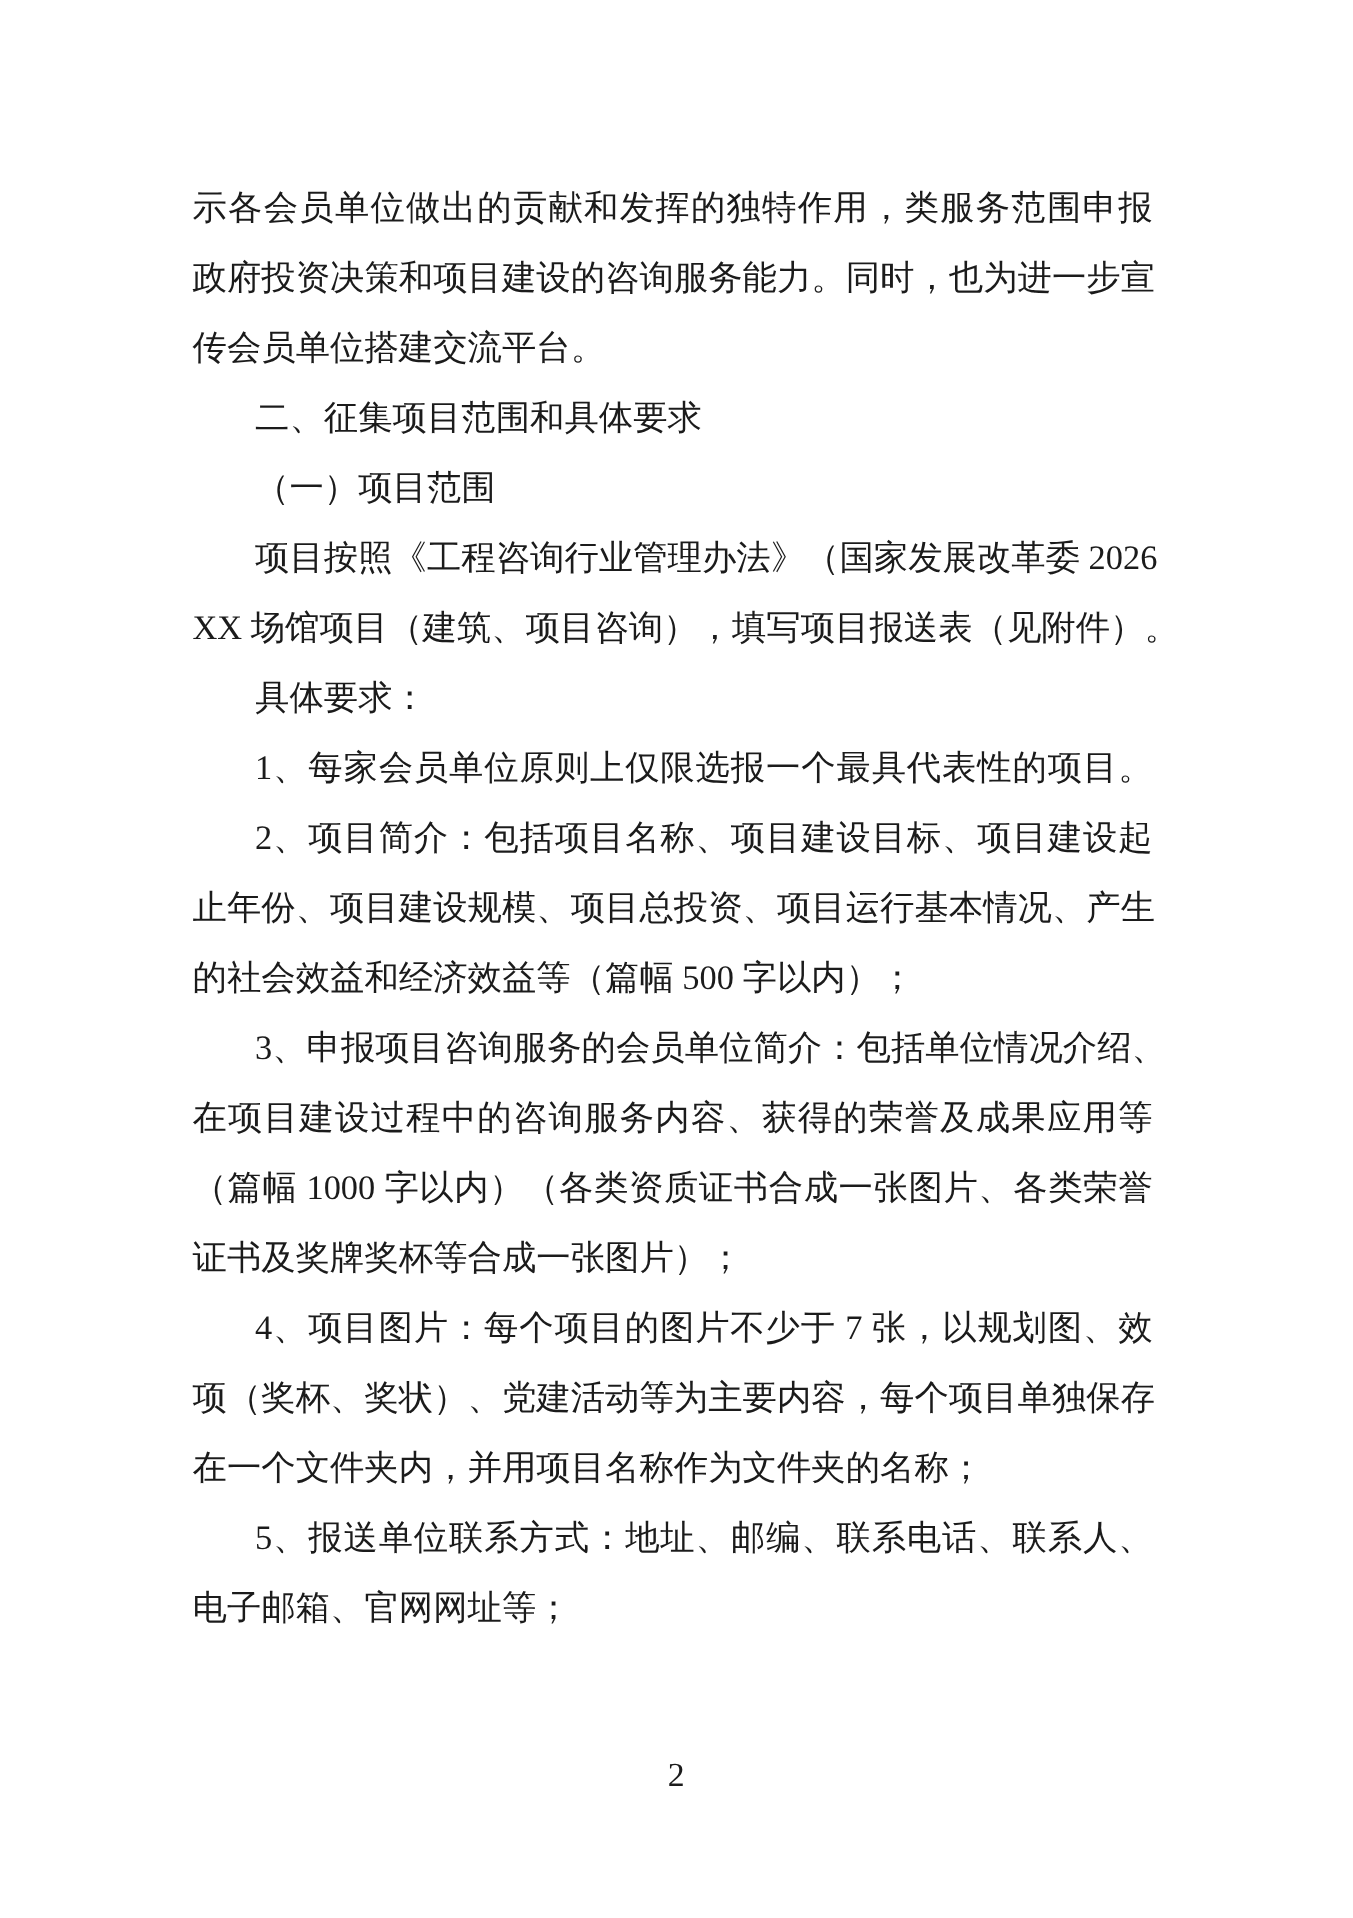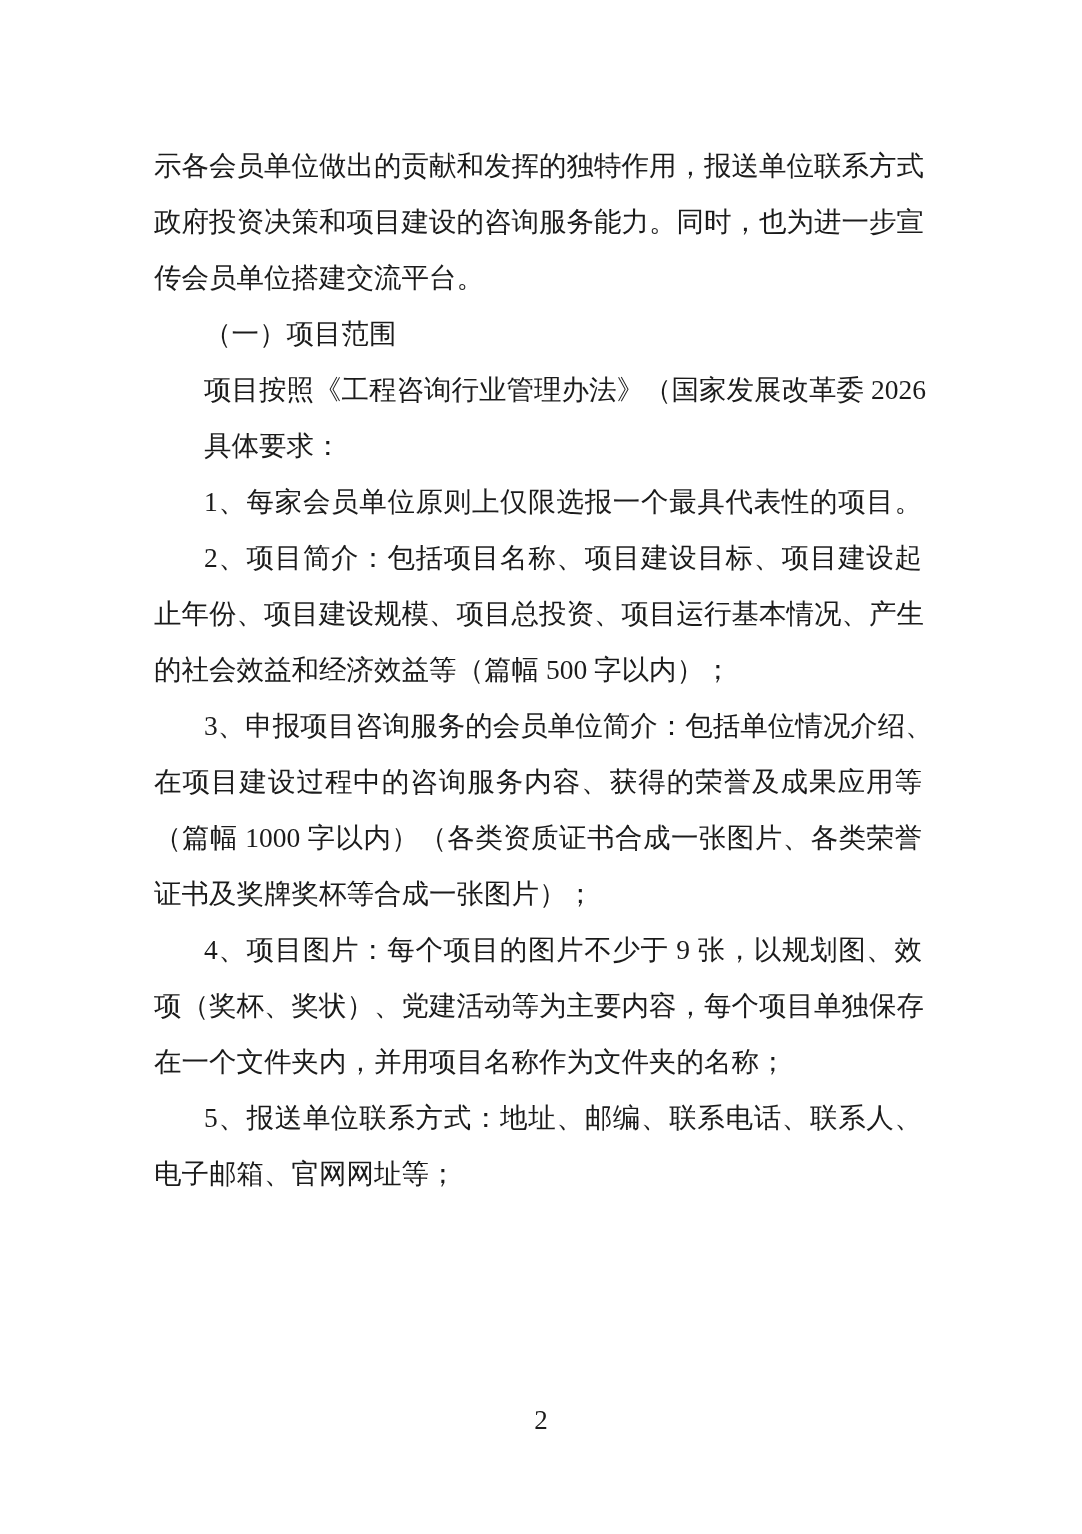--- a/index.html
+++ b/index.html
@@ -51,34 +51,36 @@
     text-align: center;
     font-size: 27px;
     color: #1b1b1b;
   }
 </style>
 </head>
 <body>
 
 <div class="doc-page">
   <div class="doc-body">
-    <div class="ln">示各会员单位做出的贡献和发挥的独特作用，报送单位联系方式</div>
+    <div class="ln">示各会员单位做出的贡献和发挥的独特作用，类服务范围申报</div>
     <div class="ln">政府投资决策和项目建设的咨询服务能力。同时，也为进一步宣</div>
     <div class="ln last">传会员单位搭建交流平台。</div>
+    <div class="ln last ind">二、征集项目范围和具体要求</div>
     <div class="ln last ind">（一）项目范围</div>
     <div class="ln ind">项目按照《工程咨询行业管理办法》（国家发展改革委 2026</div>
+    <div class="ln">XX 场馆项目（建筑、项目咨询），填写项目报送表（见附件）。</div>
     <div class="ln last ind">具体要求：</div>
     <div class="ln ind">1、每家会员单位原则上仅限选报一个最具代表性的项目。</div>
     <div class="ln ind">2、项目简介：包括项目名称、项目建设目标、项目建设起</div>
     <div class="ln">止年份、项目建设规模、项目总投资、项目运行基本情况、产生</div>
     <div class="ln last">的社会效益和经济效益等（篇幅 500 字以内）；</div>
     <div class="ln ind">3、申报项目咨询服务的会员单位简介：包括单位情况介绍、</div>
     <div class="ln">在项目建设过程中的咨询服务内容、获得的荣誉及成果应用等</div>
     <div class="ln">（篇幅 1000 字以内）（各类资质证书合成一张图片、各类荣誉</div>
     <div class="ln last">证书及奖牌奖杯等合成一张图片）；</div>
-    <div class="ln ind">4、项目图片：每个项目的图片不少于 9 张，以规划图、效</div>
+    <div class="ln ind">4、项目图片：每个项目的图片不少于 7 张，以规划图、效</div>
     <div class="ln">项（奖杯、奖状）、党建活动等为主要内容，每个项目单独保存</div>
     <div class="ln last">在一个文件夹内，并用项目名称作为文件夹的名称；</div>
     <div class="ln ind">5、报送单位联系方式：地址、邮编、联系电话、联系人、</div>
     <div class="ln last">电子邮箱、官网网址等；</div>
   </div>
   <div class="page-number">2</div>
 </div>
 
 </body></html>

